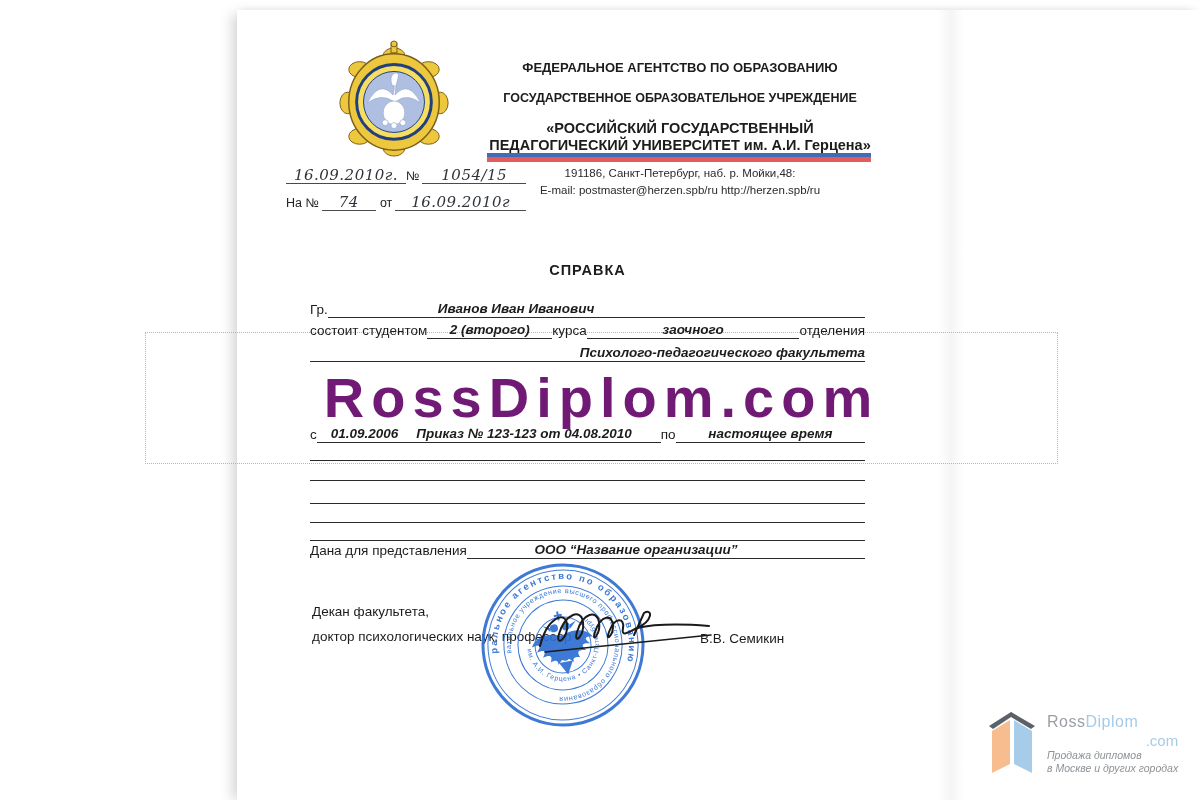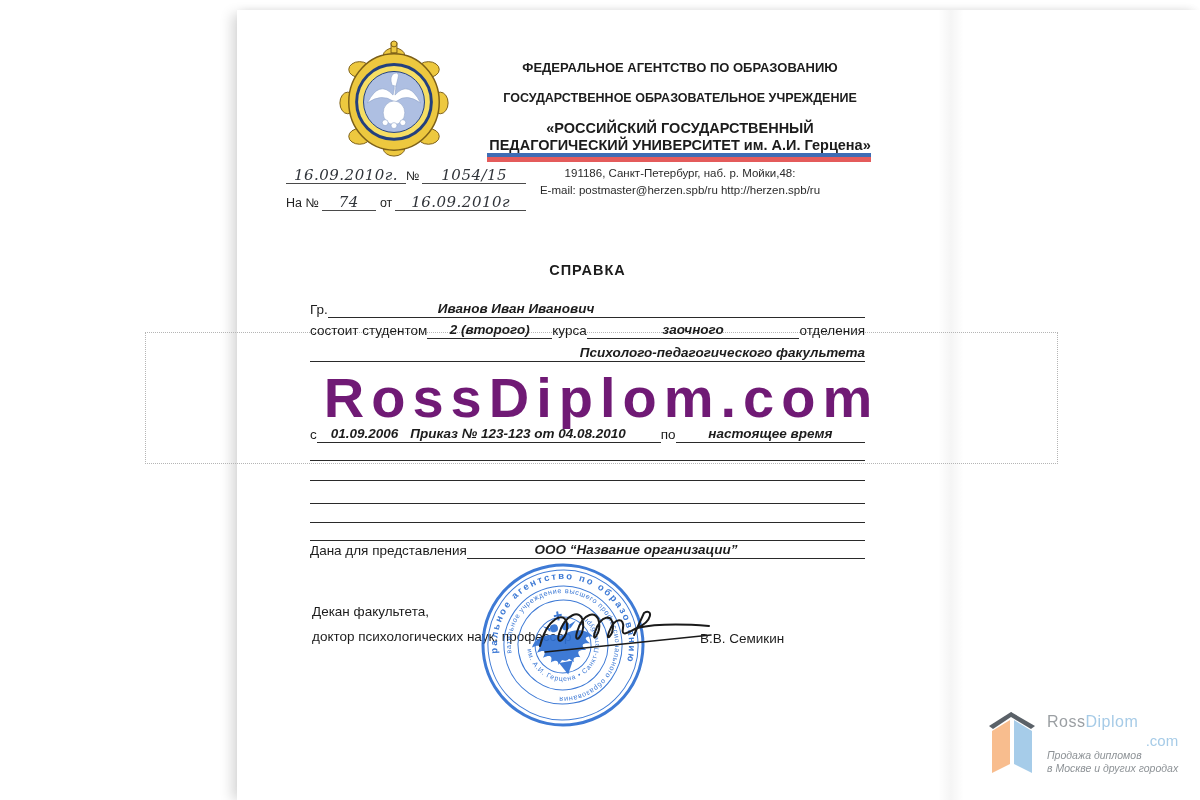--- a/index.html
+++ b/index.html
@@ -147,21 +147,21 @@
 
     <div class="abs frow" style="left:310px;top:341px;height:21px;">
       <div class="fill" style="flex:1;justify-content:flex-end;">
         <span class="val">Психолого-педагогического факультета</span>
       </div>
     </div>
 
 
     <div class="abs frow" style="left:310px;top:422px;height:21px;">
       <span class="lbl">с</span>
-      <div class="fill" style="width:330px;gap:12px;padding-left:14px;">
+      <div class="fill" style="width:330px;gap:18px;padding-left:14px;">
         <span class="val">01.09.2006</span>
         <span class="val">Приказ № 123-123 от 04.08.2010</span>
       </div>
       <span class="lbl">по</span>
       <div class="fill" style="flex:1;justify-content:center;">
         <span class="val">настоящее время</span>
       </div>
     </div>
 
     <div class="abs blank" style="left:310px;top:460px;"></div>

